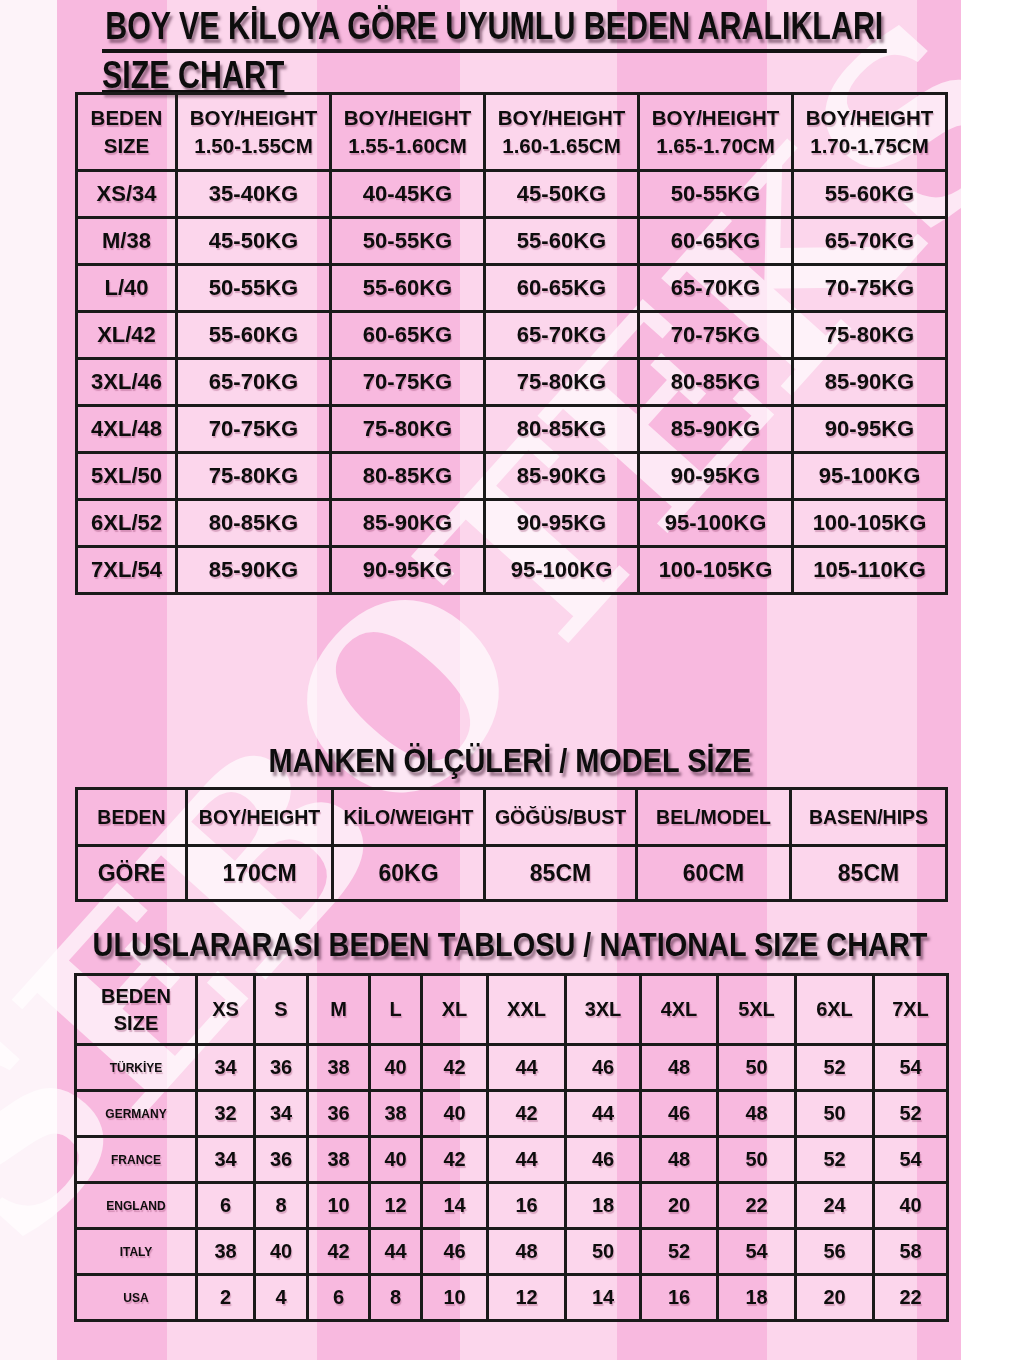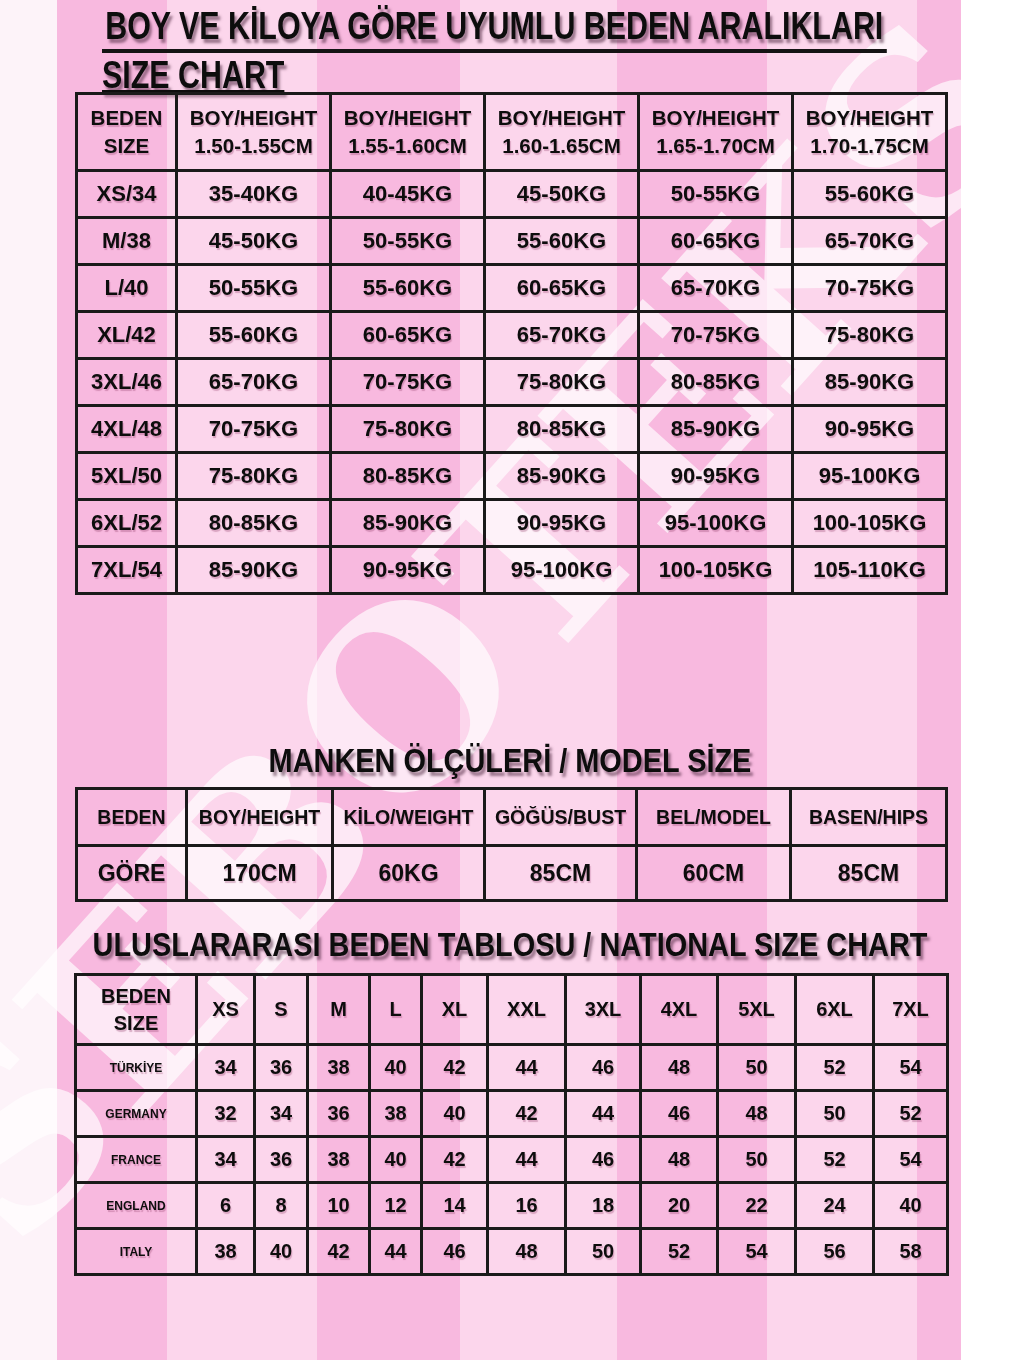--- a/index.html
+++ b/index.html
@@ -339,16 +339,30 @@
           <td>42</td>
           <td>44</td>
           <td>46</td>
           <td>48</td>
           <td>50</td>
           <td>52</td>
           <td>54</td>
           <td>56</td>
           <td>58</td>
         </tr>
+        <tr>
+          <td class="label">USA</td>
+          <td>2</td>
+          <td>4</td>
+          <td>6</td>
+          <td>8</td>
+          <td>10</td>
+          <td>12</td>
+          <td>14</td>
+          <td>16</td>
+          <td>18</td>
+          <td>20</td>
+          <td>22</td>
+        </tr>
       </tbody>
   </table>
 
 </div>
 
 </body></html>

